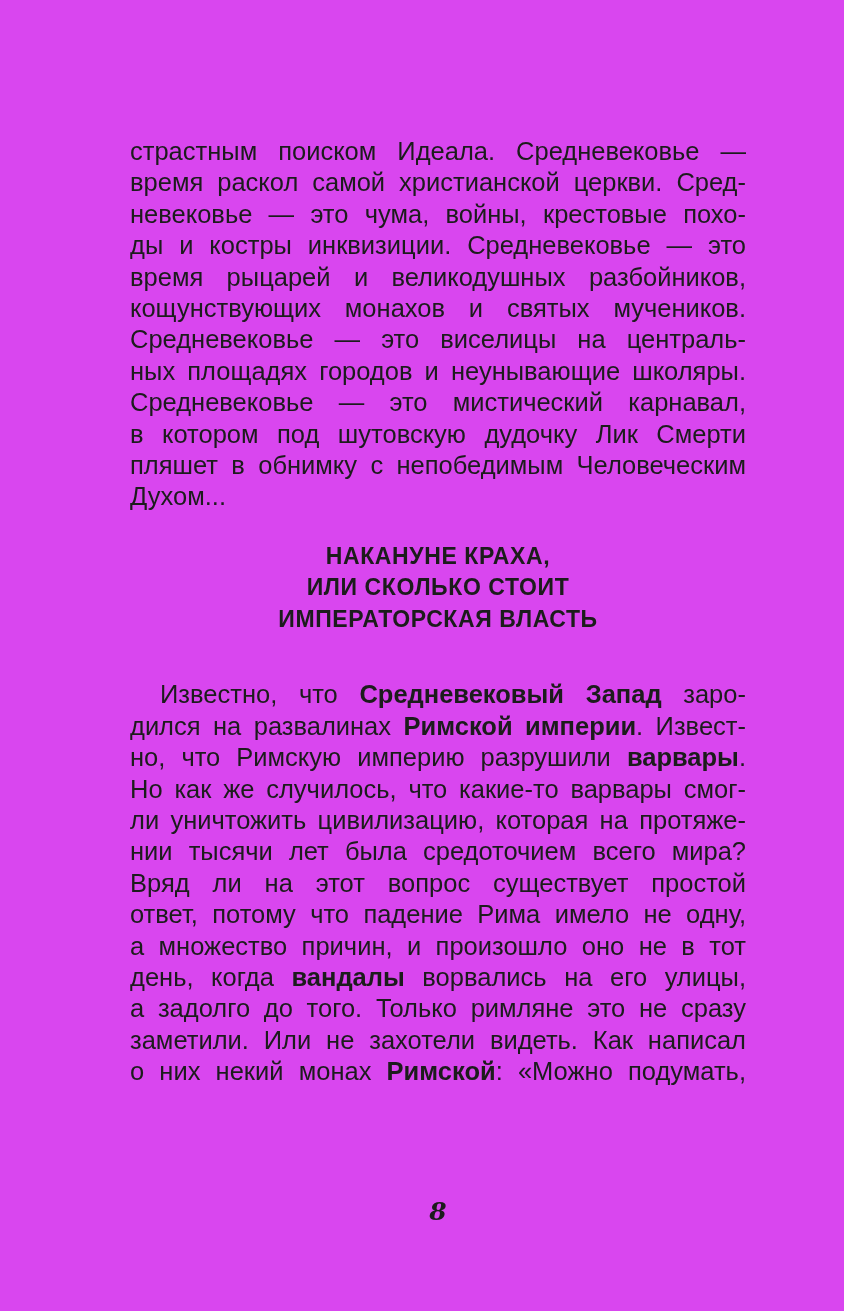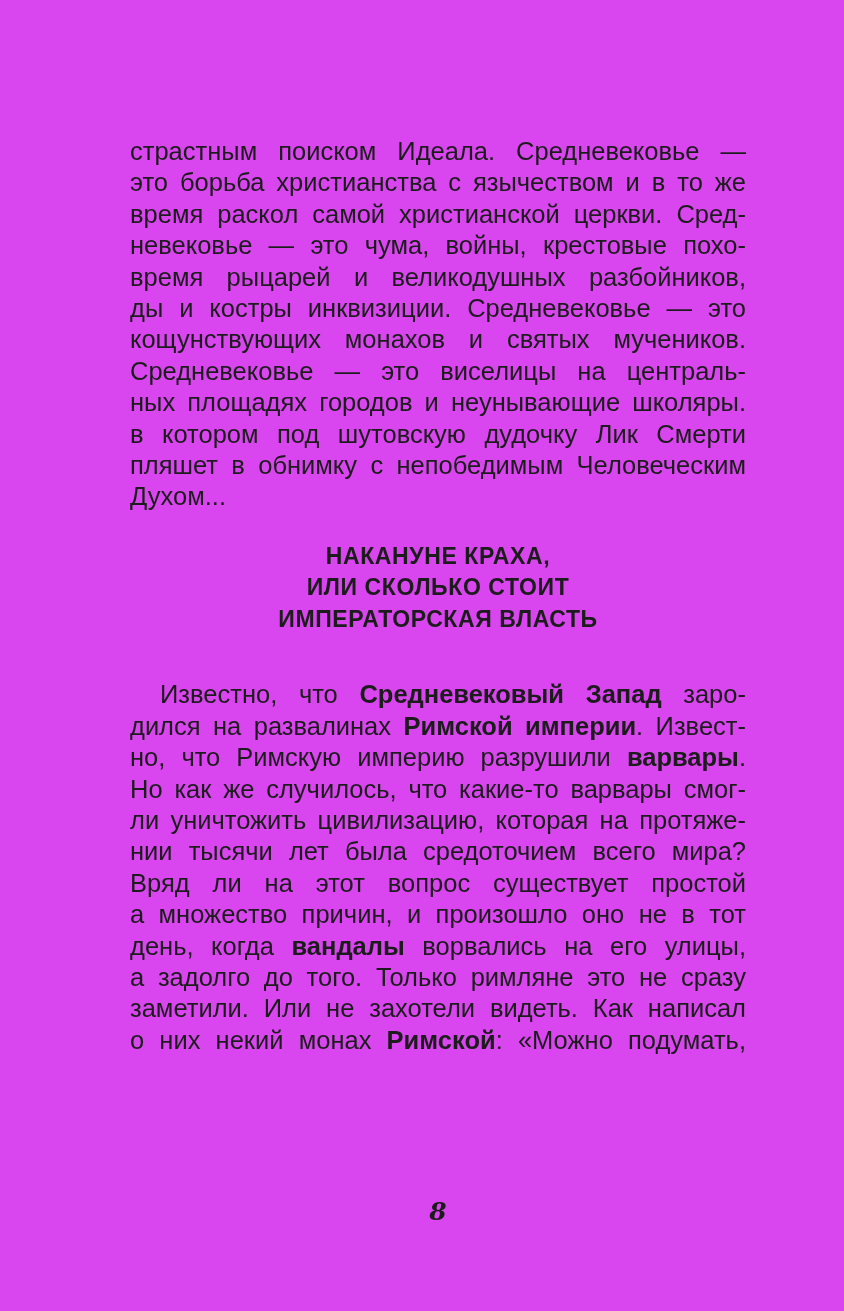--- a/index.html
+++ b/index.html
@@ -54,48 +54,49 @@
   }
 </style>
 </head>
 <body>
 
 <div class="page">
   <div class="text-column">
 
     <div class="para para-intro">
         <div class="line justify"><span>страстным поиском Идеала. Средневековье —</span></div>
-        <div class="line justify"><span>это борьба христианства с язычеством и в то же</span></div>
         <div class="line justify"><span>время раскол самой христианской церкви. Сред-</span></div>
         <div class="line justify"><span>невековье — это чума, войны, крестовые похо-</span></div>
+        <div class="line justify"><span>ды и костры инквизиции. Средневековье — это</span></div>
         <div class="line justify"><span>время рыцарей и великодушных разбойников,</span></div>
-        <div class="line justify"><span>ды и костры инквизиции. Средневековье — это</span></div>
         <div class="line justify"><span>кощунствующих монахов и святых мучеников.</span></div>
         <div class="line justify"><span>Средневековье — это виселицы на централь-</span></div>
         <div class="line justify"><span>ных площадях городов и неунывающие школяры.</span></div>
+        <div class="line justify"><span>Средневековье — это мистический карнавал,</span></div>
         <div class="line justify"><span>в котором под шутовскую дудочку Лик Смерти</span></div>
         <div class="line justify"><span>пляшет в обнимку с непобедимым Человеческим</span></div>
         <div class="line"><span>Духом...</span></div>
       </div>
 
 
     <div class="chapter-heading">
       <div>НАКАНУНЕ КРАХА,</div>
       <div>ИЛИ СКОЛЬКО СТОИТ</div>
       <div>ИМПЕРАТОРСКАЯ ВЛАСТЬ</div>
     </div>
 
     <div class="para para-chapter">
         <div class="line justify indent"><span>Известно, что </span><span class="bold">Средневековый Запад</span><span> заро-</span></div>
         <div class="line justify"><span>дился на развалинах </span><span class="bold">Римской империи</span><span>. Извест-</span></div>
         <div class="line justify"><span>но, что Римскую империю разрушили </span><span class="bold">варвары</span><span>.</span></div>
         <div class="line justify"><span>Но как же случилось, что какие-то варвары смог-</span></div>
         <div class="line justify"><span>ли уничтожить цивилизацию, которая на протяже-</span></div>
         <div class="line justify"><span>нии тысячи лет была средоточием всего мира?</span></div>
         <div class="line justify"><span>Вряд ли на этот вопрос существует простой</span></div>
+        <div class="line justify"><span>ответ, потому что падение Рима имело не одну,</span></div>
         <div class="line justify"><span>а множество причин, и произошло оно не в тот</span></div>
         <div class="line justify"><span>день, когда </span><span class="bold">вандалы</span><span> ворвались на его улицы,</span></div>
         <div class="line justify"><span>а задолго до того. Только римляне это не сразу</span></div>
         <div class="line justify"><span>заметили. Или не захотели видеть. Как написал</span></div>
         <div class="line justify"><span>о них некий монах </span><span class="bold">Римской</span><span>: «Можно подумать,</span></div>
       </div>
 
   </div>
 
   <div class="page-number">8</div>

